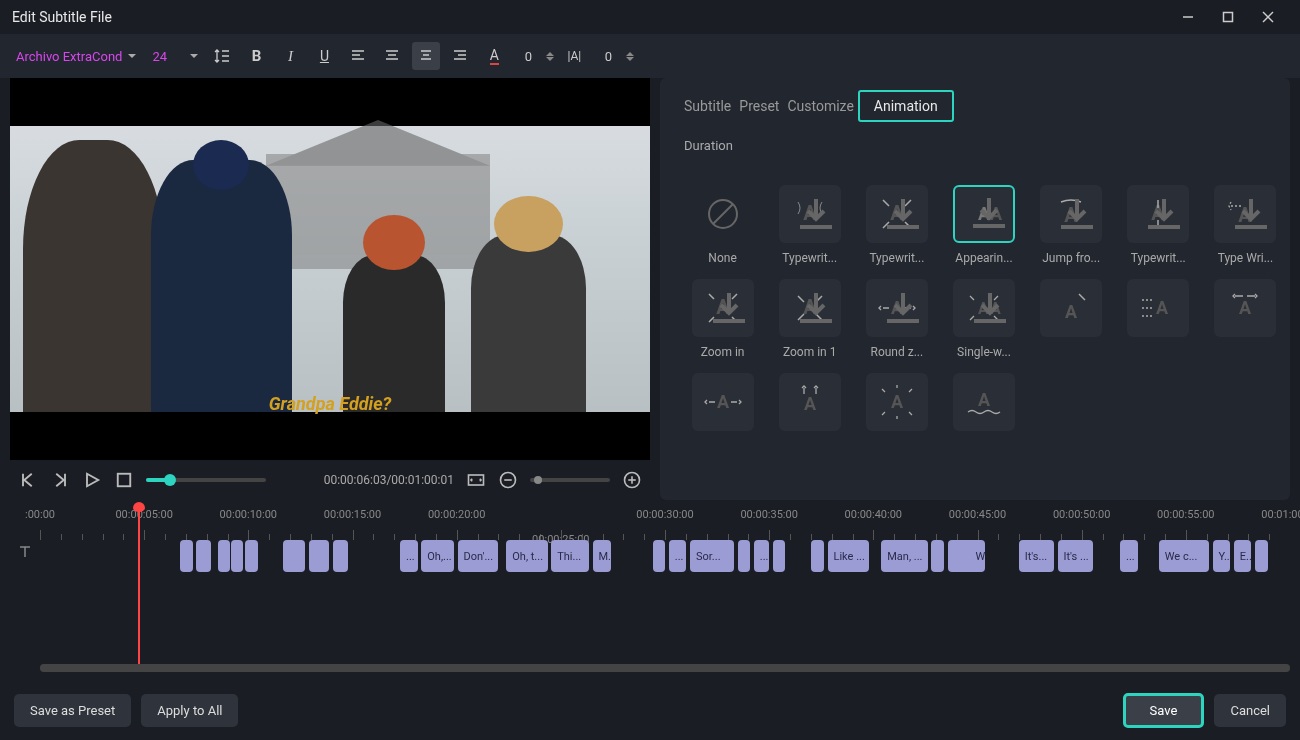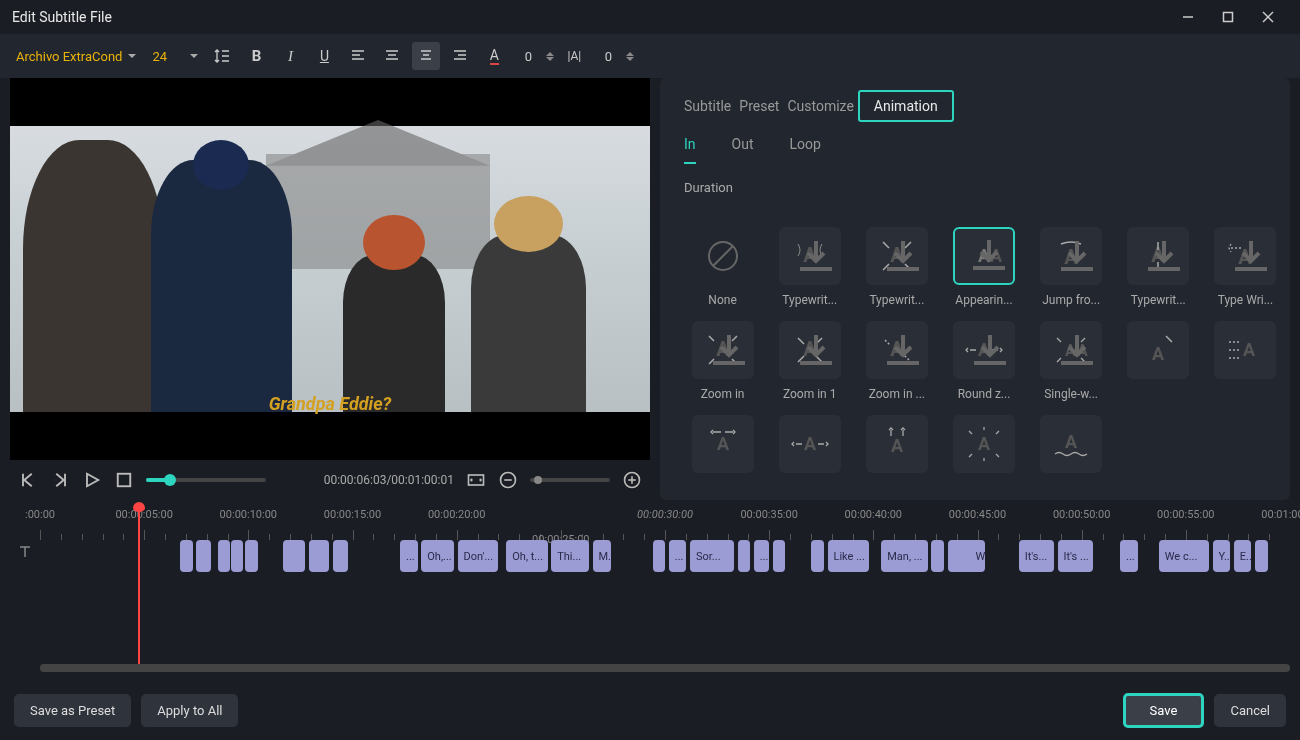--- a/index.html
+++ b/index.html
@@ -2,21 +2,21 @@
 <html><head>
 <meta charset="utf-8">
 <style>
 *{box-sizing:border-box;margin:0;padding:0;font-family:-apple-system,BlinkMacSystemFont,"Segoe UI",Roboto,sans-serif}
 body{background:#1a1d23;color:#c5c8cc;font-size:13px;width:1300px;height:740px;overflow:hidden;display:flex;flex-direction:column}
 .titlebar{height:34px;display:flex;align-items:center;padding:0 12px;color:#e8e8e8;font-size:14px}
 .titlebar .spacer{flex:1}
 .winbtn{width:40px;height:28px;display:flex;align-items:center;justify-content:center;cursor:pointer;color:#ccc}
 .winbtn svg{width:12px;height:12px}
 .toolbar{height:44px;background:#22262e;display:flex;align-items:center;padding:0 10px;gap:6px}
-.dropdown{background:#22262e;border:none;color:#eab308;height:28px;padding:0 18px 0 6px;font-size:13px;position:relative;display:flex;align-items:center;cursor:pointer}
+.dropdown{background:#22262e;border:none;color:#d946ef;height:28px;padding:0 18px 0 6px;font-size:13px;position:relative;display:flex;align-items:center;cursor:pointer}
 .dropdown::after{content:"";position:absolute;right:4px;top:50%;border:4px solid transparent;border-top-color:#aaa;transform:translateY(-25%)}
 .tbtn{width:28px;height:28px;display:flex;align-items:center;justify-content:center;cursor:pointer;border-radius:3px;color:#ccc}
 .tbtn.active{background:#3a3f48}
 .tbtn svg{width:16px;height:16px}
 .numbox{display:flex;align-items:center;gap:4px}
 .numbox input{background:transparent;border:none;color:#ccc;width:28px;text-align:center;font-size:13px}
 .stepper{display:flex;flex-direction:column;gap:1px}
 .stepper div{width:0;height:0;border:4px solid transparent;cursor:pointer}
 .stepper .up{border-bottom-color:#888}
 .stepper .down{border-top-color:#888}
@@ -243,25 +243,20 @@
     </div>
   </div>
 
   <div class="right">
     <div class="tabs" id="tabs">
         <div class="tab">Subtitle</div>
         <div class="tab">Preset</div>
         <div class="tab">Customize</div>
         <div class="tab highlight">Animation</div>
       </div>
-    <div class="subtabs" id="subtabs">
-        <div class="subtab active">In</div>
-        <div class="subtab">Out</div>
-        <div class="subtab">Loop</div>
-      </div>
     <div class="duration">
       <div class="dlabel">Duration</div>
     </div>
     <div class="anims" id="anims">
         <div class="anim none">
           <div class="thumb">
             <svg viewBox="0 0 40 40">
               <circle cx="20" cy="20" r="14" fill="none" stroke="currentColor" stroke-width="2"></circle>
               <line x1="10" y1="30" x2="30" y2="10" stroke="currentColor" stroke-width="2"></line>
             </svg>
@@ -357,32 +352,20 @@
           <div class="thumb">
             <svg viewBox="0 0 40 40">
               <text x="20" y="26" font-size="20" fill="#555" text-anchor="middle" font-weight="bold">A</text>
               <path d="M8 8l6 6M32 8l-6 6M8 32l6-6M32 32l-6-6" stroke="#aaa" stroke-width="1.5"></path>
             </svg>
             <span class="dl"><svg width="10" height="10" viewBox="0 0 10 10" fill="none" stroke="currentColor">
                 <path d="M5 1v5M3 4l2 2 2-2M1 8h8"></path>
               </svg></span>
           </div>
           <div class="label">Zoom in 1</div>
-        </div>
-        <div class="anim">
-          <div class="thumb">
-            <svg viewBox="0 0 40 40">
-              <text x="20" y="26" font-size="20" fill="#555" text-anchor="middle" font-weight="bold">A</text>
-              <path d="M8 10l5 5M32 30l-5-5" stroke="#aaa" stroke-width="1.5" stroke-dasharray="2 2"></path>
-            </svg>
-            <span class="dl"><svg width="10" height="10" viewBox="0 0 10 10" fill="none" stroke="currentColor">
-                <path d="M5 1v5M3 4l2 2 2-2M1 8h8"></path>
-              </svg></span>
-          </div>
-          <div class="label">Zoom in ...</div>
         </div>
         <div class="anim">
           <div class="thumb">
             <svg viewBox="0 0 40 40">
               <text x="20" y="26" font-size="18" fill="#555" text-anchor="middle" font-weight="bold">A</text>
               <path d="M6 20h6M28 20h6M4 18l-2 2 2 2M36 18l2 2-2 2" stroke="#aaa" fill="none" stroke-width="1.3"></path>
             </svg>
             <span class="dl"><svg width="10" height="10" viewBox="0 0 10 10" fill="none" stroke="currentColor">
                 <path d="M5 1v5M3 4l2 2 2-2M1 8h8"></path>
               </svg></span>
@@ -494,21 +477,21 @@
         <div class="tick" style="left: 35%;"></div>
         <div class="tick" style="left: 36.6667%;"></div>
         <div class="tick" style="left: 38.3333%;"></div>
         <div class="tick" style="left: 40%;"></div>
         <div class="mark" style="left: 41.6667%; margin-top: 25px;">00:00:25:00</div>
         <div class="tick" style="left: 41.6667%; height: 10px;"></div>
         <div class="tick" style="left: 43.3333%;"></div>
         <div class="tick" style="left: 45%;"></div>
         <div class="tick" style="left: 46.6667%;"></div>
         <div class="tick" style="left: 48.3333%;"></div>
-        <div class="mark" style="left: 50%; font-style: italic;">00:00:30:00</div>
+        <div class="mark" style="left: 50%;">00:00:30:00</div>
         <div class="tick" style="left: 50%; height: 10px;"></div>
         <div class="tick" style="left: 51.6667%;"></div>
         <div class="tick" style="left: 53.3333%;"></div>
         <div class="tick" style="left: 55%;"></div>
         <div class="tick" style="left: 56.6667%;"></div>
         <div class="mark" style="left: 58.3333%;">00:00:35:00</div>
         <div class="tick" style="left: 58.3333%; height: 10px;"></div>
         <div class="tick" style="left: 60%;"></div>
         <div class="tick" style="left: 61.6667%;"></div>
         <div class="tick" style="left: 63.3333%;"></div>

